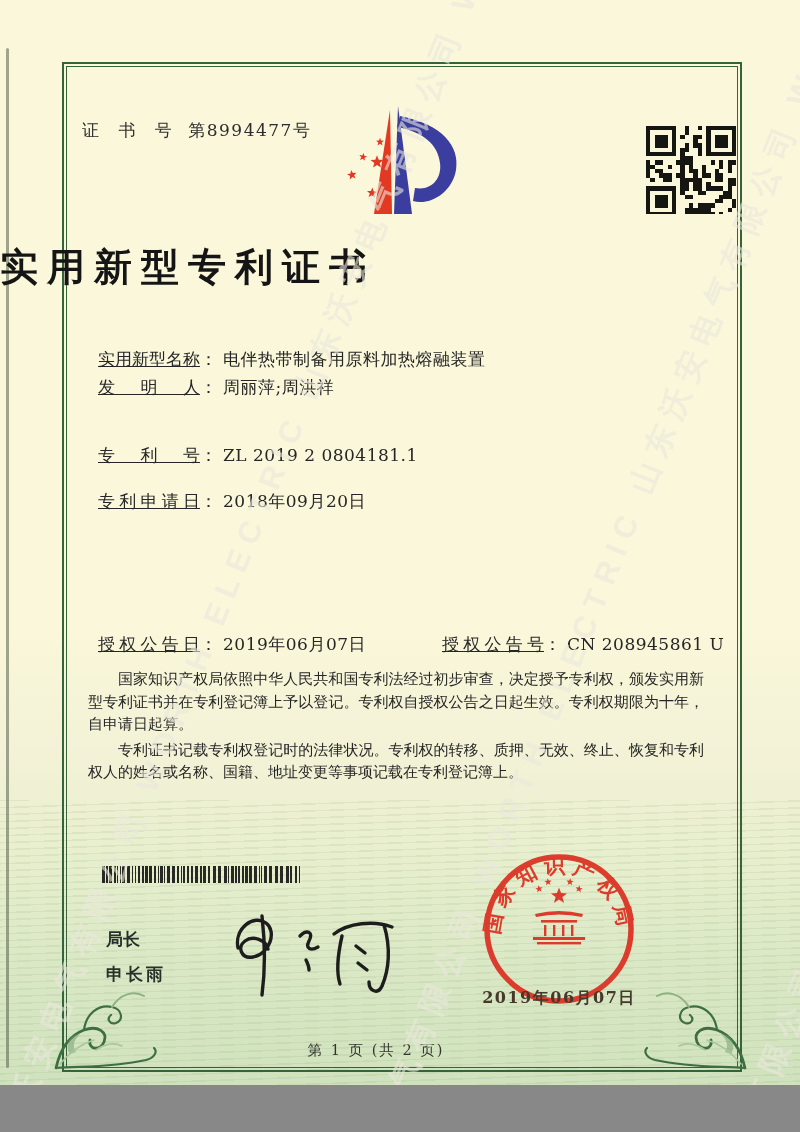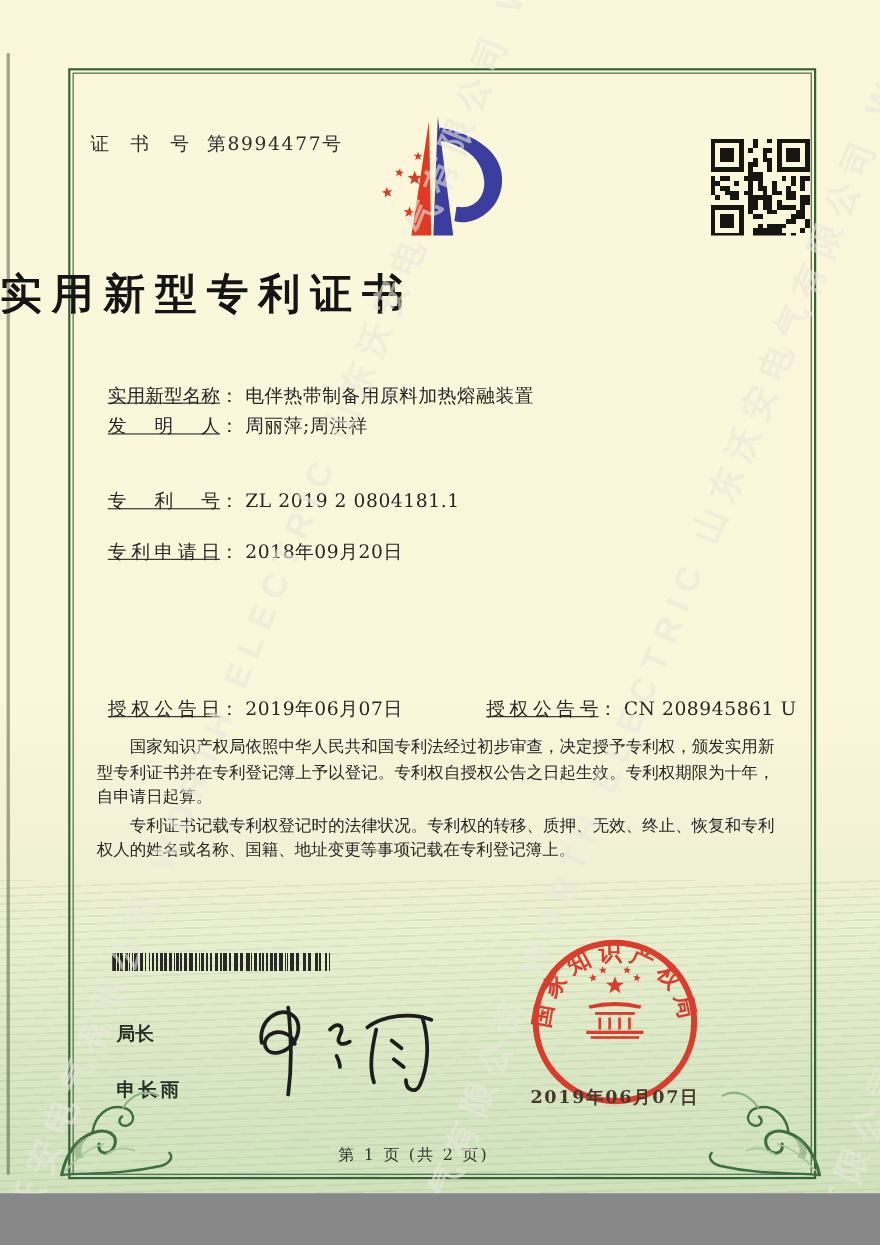--- a/index.html
+++ b/index.html
@@ -21,21 +21,21 @@
   .frow{position:absolute;left:98px;width:630px;z-index:10;font-size:17px;color:#262626;white-space:nowrap;}
   .flabel{display:inline-block;width:102px;text-align:justify;text-align-last:justify;vertical-align:bottom;text-decoration:underline;}
   .fcolon{margin-right:6px;}
   .fvalue{letter-spacing:.5px;}
   .grant2{position:absolute;left:344px;top:0;}
   .bodytext{position:absolute;left:88px;top:668px;width:632px;z-index:10;font-size:15px;
     line-height:22.5px;color:#262626;text-align:justify;}
   .bodytext p{margin:0 16px 3px 0;text-indent:2em;}
   .barcode{position:absolute;left:102px;top:866px;z-index:10;}
   .signer{position:absolute;left:106px;top:928px;z-index:10;font-size:17px;color:#26302a;font-weight:bold;}
-  .signer .nm{display:block;margin-top:28px;letter-spacing:3px;}
+  .signer .nm{display:block;margin-top:12px;letter-spacing:3px;}
   .sig{position:absolute;left:222px;top:898px;z-index:12;}
   .seal{position:absolute;left:478px;top:850px;z-index:15;}
   .sealdate{position:absolute;left:478px;top:988px;width:162px;z-index:16;text-align:center;
     font-size:16px;color:#46382b;letter-spacing:1.5px;font-weight:700;}
   .pageind{position:absolute;left:0;width:800px;top:1041px;z-index:10;text-align:center;
     font-size:14.5px;color:#33352f;letter-spacing:2px;transform:translateX(-24px);}
   .backnote{position:absolute;left:0;width:800px;top:1089px;z-index:10;text-align:center;
     font-size:15.5px;color:#3c503f;letter-spacing:3px;transform:translateX(-42px);}
   .flourish{position:absolute;z-index:20;}
   .fl-left{left:50px;top:980px;}

